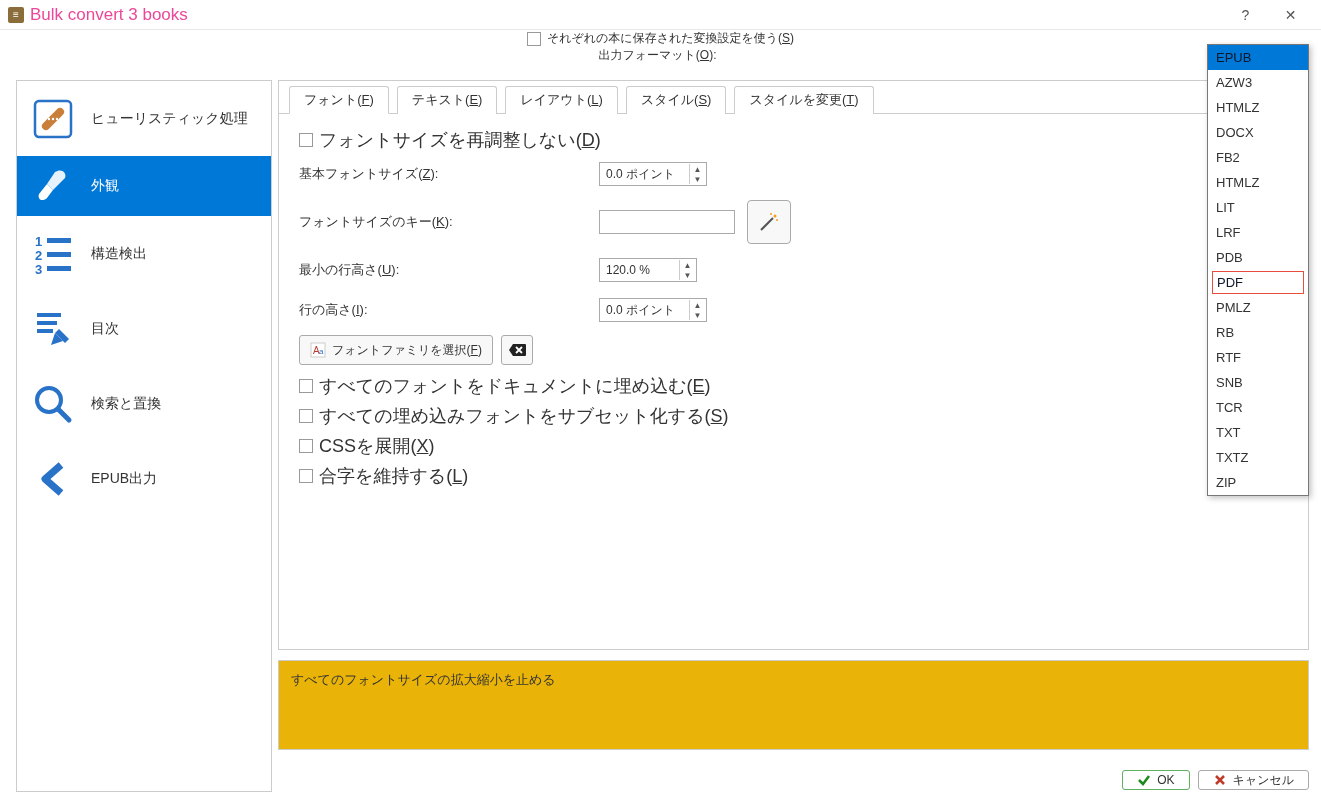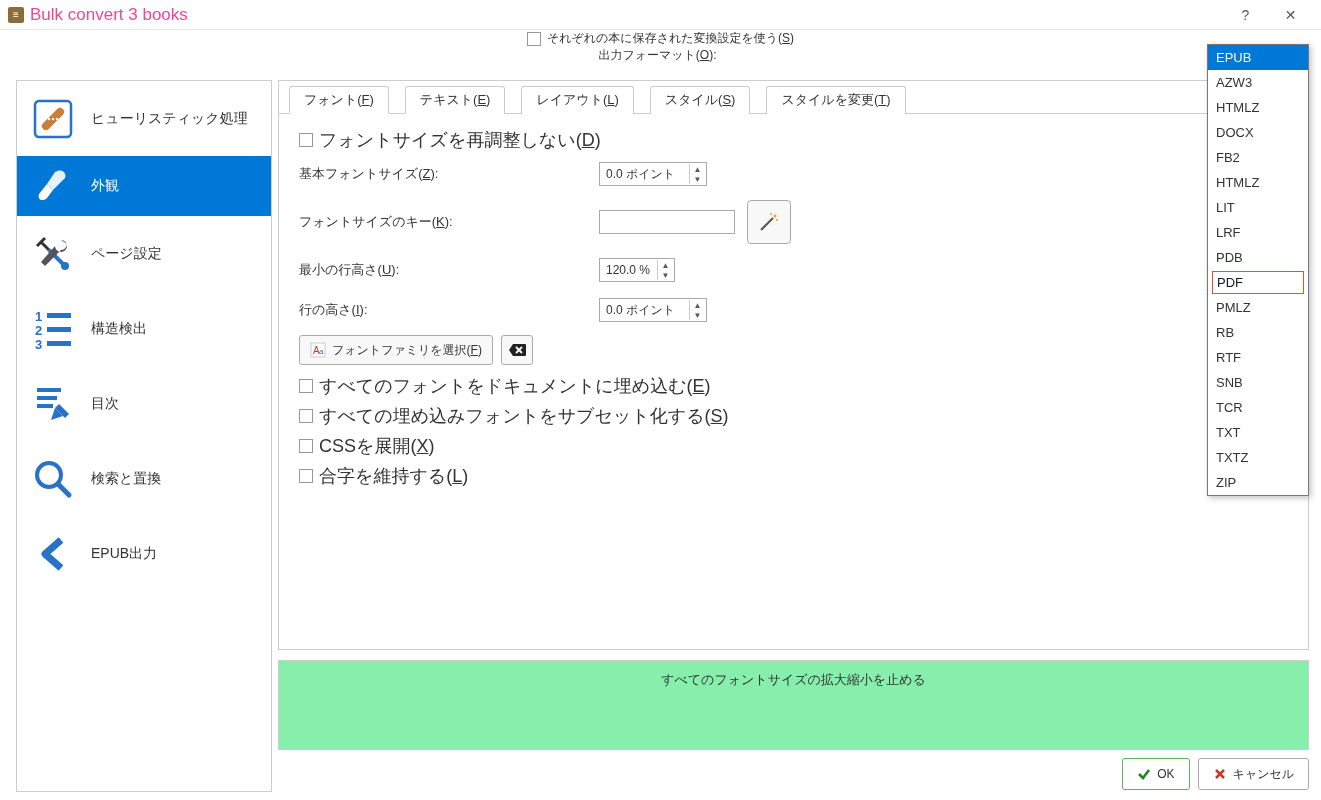--- a/index.html
+++ b/index.html
@@ -12,41 +12,41 @@
 .chk { width: 14px; height: 14px; border: 1px solid #999; margin-right: 6px; background: #fff; display:inline-block; vertical-align:middle;}
 .topbar-left { display: flex; align-items: center; flex:1;}
 .output-label { margin-right: 6px; color:#333;}
 .content { position: absolute; top: 60px; left: 0; right: 0; bottom: 0; }
 .sidebar { position: absolute; left: 16px; top: 20px; width: 256px; bottom: 8px; border: 1px solid #ccc; background: #fff; }
 .side-item { display: flex; align-items: center; height: 75px; padding: 0 12px; cursor: pointer; gap: 14px;}
 .side-item.active { background: #0078d7; color: #fff; height:60px; }
 .side-item .icon { width: 48px; height: 48px; display: flex; align-items: center; justify-content: center; }
 .side-item .label { font-size: 14px; }
 .main-panel { position: absolute; left: 278px; right: 12px; top: 20px; bottom: 150px; border: 1px solid #ccc; background: #fff; }
-.tabs { display: flex; border-bottom: 1px solid #ccc; padding-left: 10px; padding-top: 4px; gap: 16px;}
+.tabs { display: flex; border-bottom: 1px solid #ccc; padding-left: 10px; padding-top: 4px; gap: 8px;}
 .tab { padding: 4px 14px; border: 1px solid #ccc; border-bottom: none; background: #fff; font-size: 13px; cursor:pointer; border-radius: 3px 3px 0 0; position: relative; bottom:-1px; }
 .tab.active { background: #fff; border-bottom: 1px solid #fff; }
 .tab-content { padding: 14px 20px; }
 .row { display: flex; align-items: center; min-height: 32px; margin-bottom: 8px; }
 .row-label { width: 300px; font-size: 13px; }
 .spinner { width: 108px; height: 24px; border: 1px solid #aaa; display: flex; align-items: center; padding: 0 22px 0 6px; font-size: 12px; position: relative; background:#fff;}
 .spinner-btns { position: absolute; right: 1px; top: 1px; bottom: 1px; width: 16px; display: flex; flex-direction: column; border-left:1px solid #ccc;}
 .spinner-btns div { flex:1; display:flex; align-items:center; justify-content:center; font-size:8px; color:#555;}
 .text-input { width: 136px; height: 24px; border: 1px solid #aaa; background:#fff;}
 .icon-btn { width: 44px; height: 44px; border: 1px solid #aaa; border-radius:4px; display:flex; align-items:center; justify-content:center; margin-left:12px; background:#f8f8f8; cursor:pointer;}
 .font-family-btn { height: 30px; border: 1px solid #aaa; border-radius:3px; display:flex; align-items:center; padding: 0 10px; gap:6px; background:#f8f8f8; cursor:pointer; font-size:12px;}
 .clear-btn { width: 32px; height: 30px; border: 1px solid #aaa; border-radius:3px; display:flex; align-items:center; justify-content:center; margin-left:8px; background:#f8f8f8; cursor:pointer;}
 .chk-row { display:flex; align-items:center; margin-bottom: 6px; font-size:18px;}
-.hint-panel { position: absolute; left: 278px; right: 12px; bottom: 50px; height: 90px; border: 1px solid #ccc; background: #86efac; padding: 10px 12px; font-size:13px;text-align:center; }
+.hint-panel { position: absolute; left: 278px; right: 12px; bottom: 50px; height: 90px; border: 1px solid #ccc; background: #eab308; padding: 10px 12px; font-size:13px; }
 .footer { position: absolute; right: 12px; bottom: 10px; display:flex; gap:8px;}
-.btn { height: 32px; padding: 0 14px; border: 1px solid #aaa; border-radius:3px; display:flex; align-items:center; gap:6px; background:#fff; cursor:pointer; font-size:12px;}
+.btn { height: 20px; padding: 0 14px; border: 1px solid #aaa; border-radius:3px; display:flex; align-items:center; gap:6px; background:#fff; cursor:pointer; font-size:12px;}
 .btn.ok { border-color:#5fb05f;}
 .dropdown { position: absolute; right: 12px; top: 44px; width: 102px; border: 1px solid #777; background: #fff; box-shadow: 2px 2px 6px rgba(0,0,0,0.25); z-index:100;}
 .dropdown-item { height: 25px; display:flex; align-items:center; padding: 0 8px; font-size:13px; cursor:pointer;}
-.dropdown-item.selected { background:#0078d7; color:#fef9c3;}
+.dropdown-item.selected { background:#0078d7; color:#0f172a;}
 .dropdown-item.highlighted { border: 1px solid #e74c3c; color:#0f172a; height:23px; margin:1px 4px; padding:0 4px;}
 .underline { text-decoration: underline;}
 svg { display:block;}
 </style>
 </head>
 <body>
 
 <div class="titlebar">
   <div class="titlebar-icon">≡</div>
   <div class="titlebar-title">Bulk convert 3 books</div>
@@ -78,31 +78,20 @@
       <span class="label">ヒューリスティック処理</span>
     </div>
     <div class="side-item active">
       <div class="icon">
         <svg width="40" height="40" viewBox="0 0 40 40">
             <path d="M22 6 C28 2 34 6 32 12 L20 24 L14 18 Z" fill="#fff" opacity="0.9"></path>
             <path d="M14 18 L20 24 L14 32 C10 36 4 34 6 28 Z" fill="#fff"></path>
           </svg>
       </div>
       <span class="label">外観</span>
-    </div>
-    <div class="side-item">
-      <div class="icon">
-        <svg width="44" height="44" viewBox="0 0 44 44">
-            <path d="M10 10 L18 18 M14 6 L6 14" stroke="#333" stroke-width="3" fill="none"></path>
-            <path d="M18 18 L34 34" stroke="#2872c8" stroke-width="4"></path>
-            <circle cx="34" cy="34" r="4" fill="#2872c8"></circle>
-            <path d="M30 8 a6 6 0 1 1 -6 6 L10 30 l4 4 L30 18 a6 6 0 0 0 6 -6 z" fill="#555"></path>
-          </svg>
-      </div>
-      <span class="label">ページ設定</span>
     </div>
     <div class="side-item">
       <div class="icon">
         <svg width="44" height="44" viewBox="0 0 44 44">
             <text x="4" y="14" fill="#2872c8" font-size="13" font-weight="bold">1</text>
             <rect x="16" y="6" width="24" height="5" fill="#2872c8"></rect>
             <text x="4" y="28" fill="#2872c8" font-size="13" font-weight="bold">2</text>
             <rect x="16" y="20" width="24" height="5" fill="#2872c8"></rect>
             <text x="4" y="42" fill="#2872c8" font-size="13" font-weight="bold">3</text>
             <rect x="16" y="34" width="24" height="5" fill="#2872c8"></rect>
@@ -171,21 +160,21 @@
           <svg width="24" height="24" viewBox="0 0 24 24">
               <path d="M4 20 L16 8" stroke="#555" stroke-width="2"></path>
               <circle cx="18" cy="6" r="1.5" fill="#f0a020"></circle>
               <circle cx="20" cy="10" r="1" fill="#f0a020"></circle>
               <circle cx="14" cy="4" r="1" fill="#f0a020"></circle>
             </svg>
         </div>
       </div>
       <div class="row">
         <div class="row-label"><span>最小の行高さ(</span><span class="underline">U</span><span>):</span></div>
-        <div class="spinner" style="width:76px;">
+        <div class="spinner" style="width:98px;">
             <span>120.0 %</span>
             <div class="spinner-btns">
               <div>▲</div>
               <div>▼</div>
             </div>
           </div>
       </div>
       <div class="row">
         <div class="row-label"><span>行の高さ(</span><span class="underline">I</span><span>):</span></div>
         <div class="spinner">

